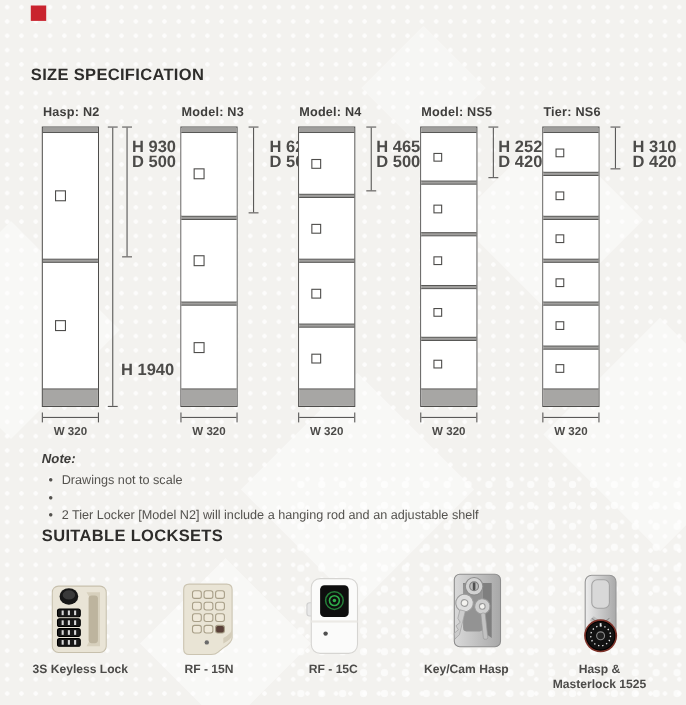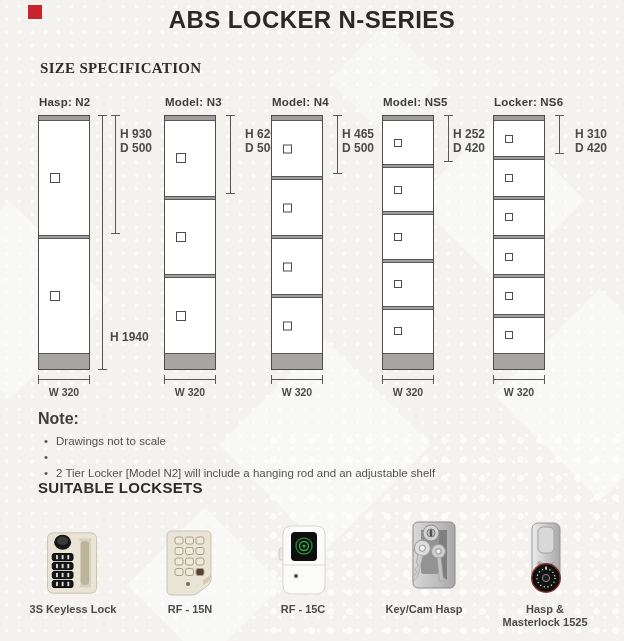--- a/index.html
+++ b/index.html
@@ -24,21 +24,21 @@
 
   .brand-square { position:absolute; left:28px; top:5px; width:14px; height:14px; background:#c9232e; }
 
   .page-title {
     position:absolute; left:0; right:0; top:6px; text-align:center;
     font-size:24px; font-weight:800; color:#2a2927; letter-spacing:.4px;
   }
   .section-heading {
     position:absolute; font-size:15px; font-weight:800; color:#2e2d2b; letter-spacing:.3px;
   }
-  #heading-size-spec { left:40px; top:60px;font-family:Liberation Serif, serif; }
+  #heading-size-spec { left:28px; top:60px; }
   #heading-locksets  { left:38px; top:479px; }
 
   
   .model-col { position:absolute; top:96px; width:150px; height:312px; }
   .model-label { position:absolute; left:1px; top:0; font-size:11.5px; font-weight:700; color:#3e3d3b; letter-spacing:.2px; }
   .locker-box {
     position:absolute; left:0; top:19px; width:52px; height:255px;
     border:1.5px solid #4e4d4b; background:#fff; display:flex; flex-direction:column;
   }
   .locker-topbar { height:5px; background:#9f9e9c; border-bottom:1px solid #585856; flex:none; }
@@ -46,26 +46,26 @@
   .locker-door { flex:1; position:relative; background:#fff; }
   .locker-divider { height:4px; flex:none; background:#9f9e9c; border-top:1px solid #585856; border-bottom:1px solid #585856; }
   .lock-square { position:absolute; left:11px; top:50%; transform:translateY(-50%); background:#fff; border:1.5px solid #4e4d4b; }
   .locker-base { height:16px; flex:none; background:#a7a6a4; border-top:1px solid #585856; }
 
   .vline { position:absolute; width:9px; border-top:1.5px solid #5a5958; border-bottom:1.5px solid #5a5958; }
   .vline::after { content:""; position:absolute; left:4px; top:0; bottom:0; width:1px; background:#5a5958; }
   .hline { position:absolute; height:9px; border-left:1.5px solid #5a5958; border-right:1.5px solid #5a5958; }
   .hline::after { content:""; position:absolute; top:4px; left:0; right:0; height:1px; background:#5a5958; }
 
-  .dim-text { position:absolute; font-size:12px; line-height:14px; font-weight:700; color:#4c4b49; white-space:nowrap; }
+  .dim-text { position:absolute; font-size:15px; line-height:14px; font-weight:700; color:#4c4b49; white-space:nowrap; }
   .w-label  { position:absolute; top:290px; left:0; width:52px; text-align:center; font-size:10.5px; font-weight:700; color:#4c4b49; }
 
   
   .note-block { position:absolute; left:38px; top:410px; }
-  .note-title { font-size:16px; font-weight:700; color:#3e3d3b; margin-bottom:5px; }
+  .note-title { font-size:12px; font-weight:700; color:#3e3d3b; margin-bottom:5px;font-style:italic; }
   .note-item { display:flex; gap:8px; font-size:11.5px; color:#54524e; line-height:16px; padding-left:6px; }
   .note-bullet { color:#54524e; font-size:11.5px; }
 
   
   .lockset-item { position:absolute; top:528px; width:108px; text-align:center; }
   .lockset-img { height:68px; display:flex; align-items:flex-end; justify-content:center; }
   .lockset-label {
     margin:7px auto 0; width:96px; font-size:11px; font-weight:700; color:#4c4b49;
     line-height:13px; white-space:pre-line;
   }
@@ -79,21 +79,20 @@
   <div class="deco diamond" style="left:250px; top:370px; width:150px; height:150px;"></div>
   <div class="deco diamond" style="left:440px; top:140px; width:120px; height:120px;"></div>
   <div class="deco diamond" style="left:525px; top:320px; width:150px; height:150px;"></div>
   <div class="deco diamond" style="left:150px; top:530px; width:110px; height:110px;"></div>
   <div class="deco diamond" style="left:345px; top:40px; width:80px; height:80px; background:rgba(255,255,255,.3);"></div>
   <div class="deco big-dots"></div>
 
   <div class="content">
     <div class="brand-square"></div>
 
-    <div class="page-title">ABS LOCKER N-SERIES</div>
 
     <div class="section-heading" id="heading-size-spec">SIZE SPECIFICATION</div>
 
     <div id="models-area">
         <div class="model-col" style="left:38px;">
           <div class="model-label">Hasp: N2</div>
           <div class="locker-box">
             <div class="locker-topbar"></div>
             <div class="locker-doors">
               <div class="locker-door">
@@ -203,21 +202,21 @@
           </div>
           <div class="vline" style="left:62px; top:19px; height:47px;"></div>
           <div class="dim-text" style="left:71px; top:31px;">
             <div>H 252</div>
             <div>D 420</div>
           </div>
           <div class="hline" style="left:0; top:279px; width:52px;"></div>
           <div class="w-label">W 320</div>
         </div>
         <div class="model-col" style="left:493px;">
-          <div class="model-label">Locker: NS6</div>
+          <div class="model-label">Tier: NS6</div>
           <div class="locker-box">
             <div class="locker-topbar"></div>
             <div class="locker-doors">
               <div class="locker-door">
                 <div class="lock-square" style="width:8px;height:8px;"></div>
               </div>
               <div class="locker-divider"></div>
               <div class="locker-door">
                 <div class="lock-square" style="width:8px;height:8px;"></div>
               </div>

